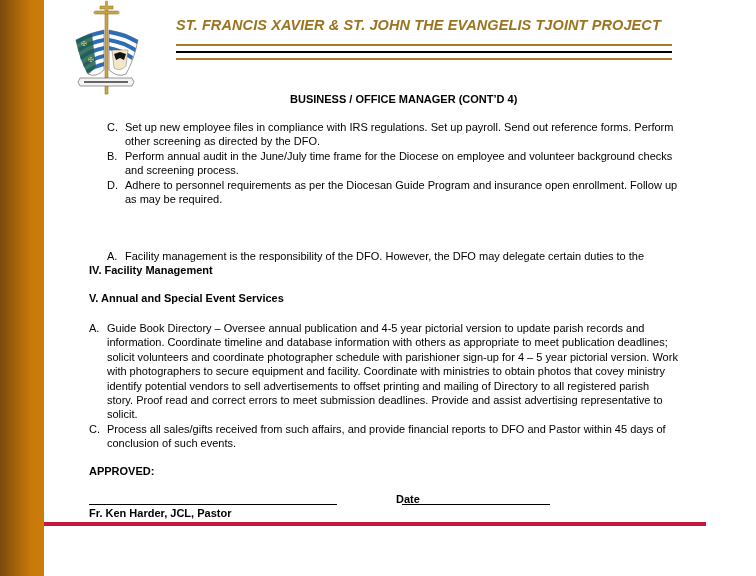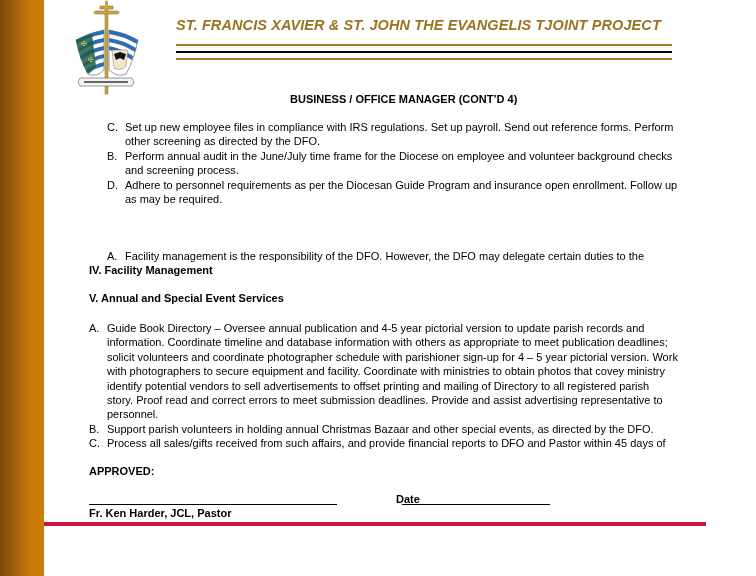--- a/index.html
+++ b/index.html
@@ -116,27 +116,25 @@
 
 <div class="heading" style="left:89px; top:292px;">V.   Annual and Special Event Services</div>
 <div class="body-text" style="left:89px; top:321px;">
   <div class="item">
     <span class="lbl">A.</span><span>Guide Book Directory – Oversee annual publication and 4-5 year pictorial version to update parish records and</span>
     <div class="cont">information. Coordinate timeline and database information with others as appropriate to meet publication deadlines;</div>
     <div class="cont">solicit volunteers and coordinate photographer schedule with parishioner sign-up for 4 – 5 year pictorial version.  Work</div>
     <div class="cont">with photographers to secure equipment and facility.  Coordinate with ministries to obtain photos that covey ministry</div>
     <div class="cont">identify potential vendors to sell advertisements to offset printing and mailing of Directory to all registered parish</div>
     <div class="cont">story.  Proof read and correct errors to meet submission deadlines. Provide and assist advertising representative to</div>
-    <div class="cont">personnel.</div>
-  </div>
-  <div class="item">
-    <span class="lbl">B.</span><span>Support parish volunteers in holding annual Christmas Bazaar and other special events, as directed by the DFO.</span>
+    <div class="cont">solicit.</div>
   </div>
   <div class="item">
     <span class="lbl">C.</span><span>Process all sales/gifts received from such affairs, and provide financial reports to DFO and Pastor within 45 days of</span>
+    <div class="cont">conclusion of such events.</div>
   </div>
 </div>
 
 <div class="heading" style="left:89px; top:465px;">APPROVED:</div>
 <div class="sig-line" style="left:89px; top:504px; width:248px;"></div>
 <div class="heading" style="left:396px; top:493px;">Date</div>
 <div class="sig-line" style="left:402px; top:504px; width:148px;"></div>
 <div class="heading" style="left:89px; top:507px;">Fr. Ken Harder, JCL, Pastor</div>
 
 <div class="redline"></div>

